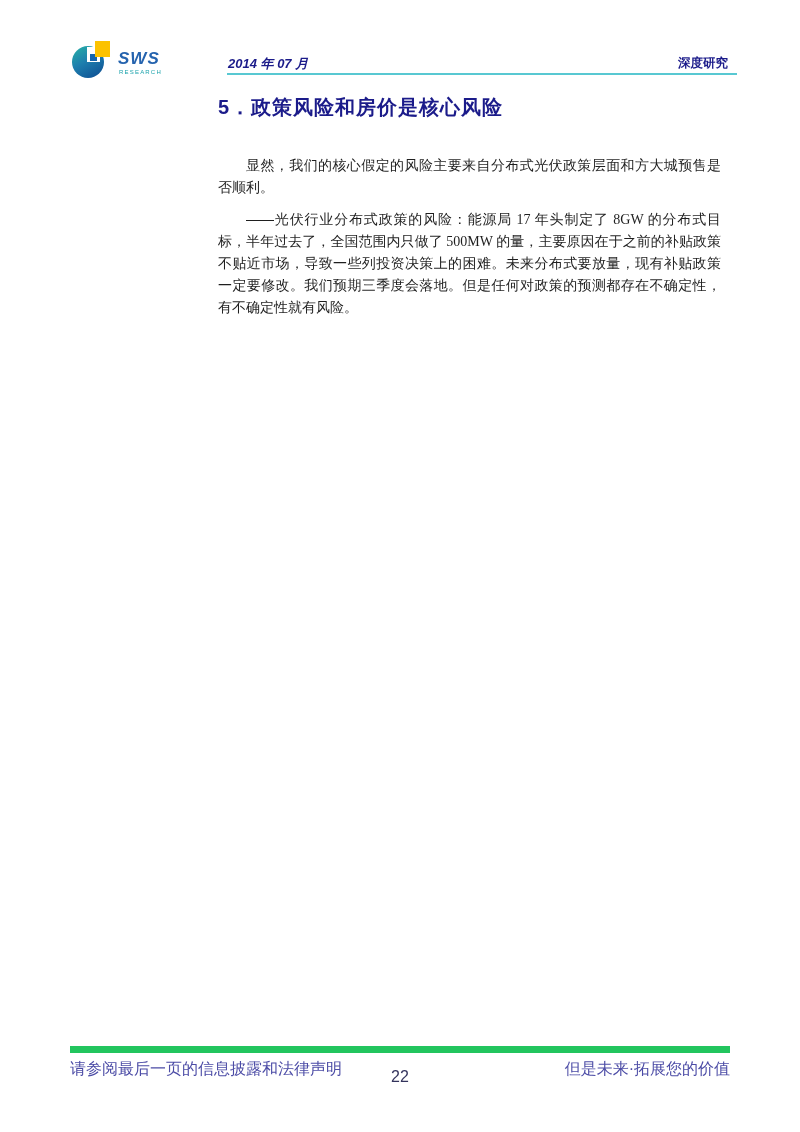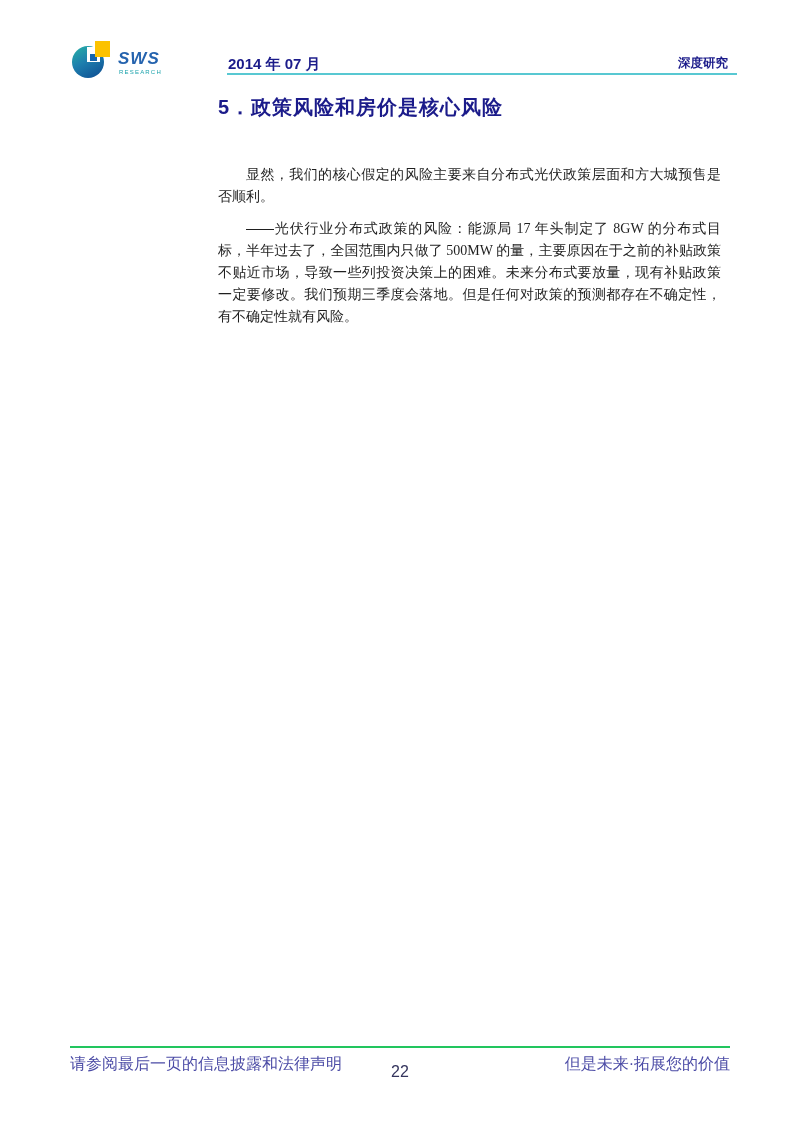--- a/index.html
+++ b/index.html
@@ -46,21 +46,21 @@
   .logo-sub {
     position: absolute; left: 49px; top: 33px;
     font-family: "Liberation Sans", sans-serif;
     font-size: 6px; letter-spacing: 1.2px; color: #1ca3ac;
     line-height: 1;
   }
 
   .header-date {
     position: absolute; left: 228px; top: 55px;
     font-family: "Liberation Sans", sans-serif;
-    font-weight: bold; font-size: 15px; color: #1b1b8a;
+    font-weight: bold; font-size: 13px; color: #1b1b8a; font-style: italic;
   }
   .header-doctype {
     position: absolute; right: 72px; top: 55px;
     font-family: "Liberation Sans", sans-serif;
     font-weight: bold; font-size: 12.5px; color: #1b1b8a; margin-left: 37px;
   }
   .header-rule {
     position: absolute; left: 227px; top: 73px;
     width: 510px; height: 2px; background: #58c8d2;
   }
@@ -68,39 +68,39 @@
   
   .content {
     position: absolute; left: 218px; top: 94px; width: 503px;
   }
   .section-title {
     font-family: "Liberation Sans", "DejaVu Sans", sans-serif;
     font-weight: bold;
     font-size: 20px;
     color: #1b1b8a;
     letter-spacing: 1px;
-    margin-bottom: 42px;
+    margin-bottom: 33px;
   }
   .para {
     font-size: 14px;
     line-height: 22px;
     text-align: justify;
     text-indent: 2em;
     margin-bottom: 9px;
     color: #1f1f1f;
   }
   .para .lead {
     font-family: "Liberation Sans", "DejaVu Sans", sans-serif;
     font-weight: normal;
   }
 
   
   .footer {
     position: absolute; left: 70px; right: 70px; top: 1046px;
-    border-top: 2px solid #22c55e;
+    border-top: 7px solid #22c55e;
     padding-top: 5px;
     font-family: "Liberation Sans", sans-serif;
     font-size: 16px;
     color: #4c4ca6;
   }
   .footer-left  { position: absolute; left: 0;  top: 6px; }
   .footer-page  { position: absolute; left: 0; right: 0; top: 15px; text-align: center; color: #33335c; }
   .footer-right { position: absolute; right: 0; top: 6px; }
 </style>
 </head>

